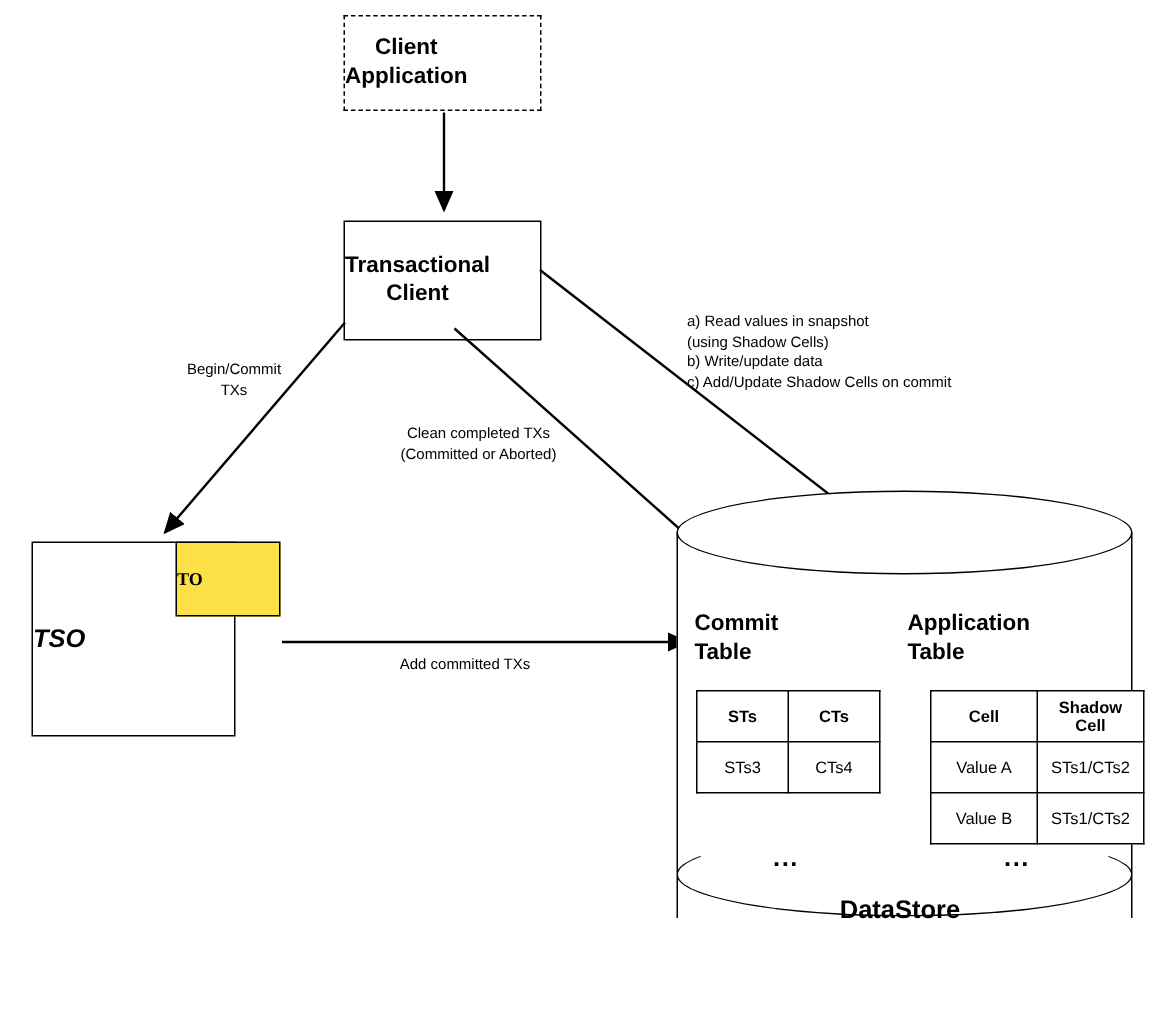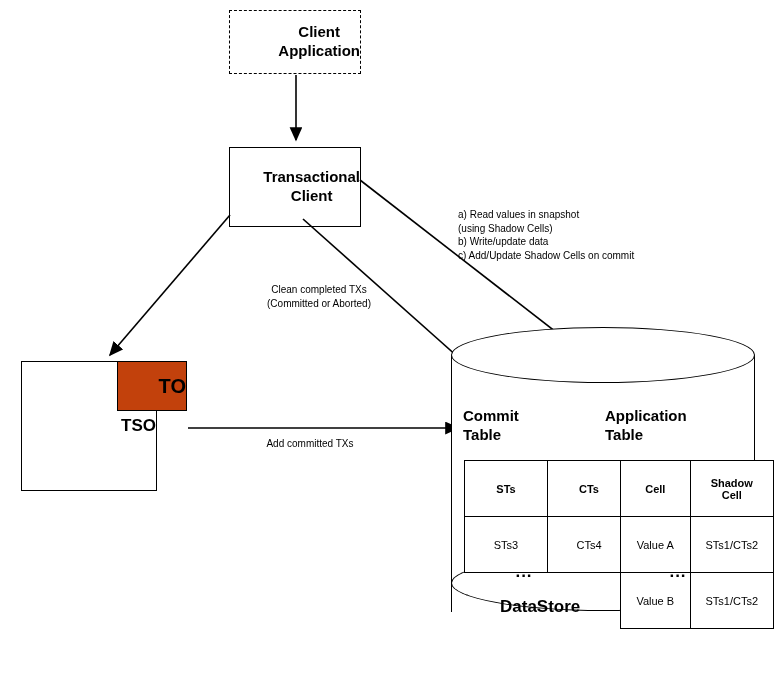--- a/index.html
+++ b/index.html
@@ -24,21 +24,21 @@
     top: 0;
     width: 774px;
     height: 680px;
     pointer-events: none;
   }
   .node {
     position: absolute;
     box-sizing: border-box;
     display: flex;
     align-items: center;
-    justify-content: flex-end;
+    justify-content: flex-start;
     text-align: center;
     font-weight: bold;
     line-height: 1.25;
   }
   #client-app {
     left: 229px;
     top: 10px;
     width: 132px;
     height: 64px;
     border: 1px dashed #000;
@@ -52,29 +52,31 @@
     border: 1.5px solid #000;
     font-size: 15px;
   }
   #tso-box {
     left: 21px;
     top: 361px;
     width: 136px;
     height: 130px;
     border: 1.5px solid #000;
     font-size: 17px;
+    font-style: italic;
   }
   #to-box {
     left: 117px;
     top: 361px;
     width: 70px;
     height: 50px;
     border: 1.5px solid #000;
-    background: #c2410c;
-    font-size: 20px;
+    background: #fde047;
+    font-size: 12px;
+    font-family: Liberation Serif, serif;
   }
   .label {
     position: absolute;
     font-size: 10px;
     line-height: 1.35;
     white-space: pre-line;
   }
   #label-begin-commit {
     left: 101px;
     top: 240px;
@@ -160,21 +162,21 @@
   table.grid {
     position: absolute;
     border-collapse: collapse;
     background: #ffffff;
     font-size: 11px;
   }
   table.grid td, table.grid th {
     border: 1px solid #000;
     text-align: center;
     font-weight: normal;
-    padding: 11px;
+    padding: 0;
   }
   table.grid th {
     font-weight: bold;
     font-size: 11px;
   }
   #commit-table {
     left: 464px;
     top: 460px;
   }
   #commit-table td, #commit-table th {
@@ -197,21 +199,21 @@
     text-align: center;
     letter-spacing: 1px;
   }
   #ell-commit { left: 494px; top: 562px; width: 60px; }
   #ell-app { left: 648px; top: 562px; width: 60px; }
   #ds-label {
     position: absolute;
     left: 500px;
     top: 597px;
     width: 200px;
-    text-align: left;
+    text-align: center;
     font-size: 17px;
     font-weight: bold;
   }
 </style>
 </head>
 <body>
 
 <div id="canvas">
 
   <svg class="svg-layer" viewBox="0 0 774 680">
@@ -243,20 +245,22 @@
   </div>
 
   <div class="node" id="tso-box">
     <span>TSO</span>
   </div>
 
   <div class="node" id="to-box">
     <span>TO</span>
   </div>
 
+  <div class="label" id="label-begin-commit">Begin/Commit
+TXs</div>
   <div class="label" id="label-clean">Clean completed TXs
 (Committed or Aborted)</div>
   <div class="label" id="label-rwa">a) Read values in snapshot
     (using Shadow Cells)
 b) Write/update data
 c) Add/Update Shadow Cells on commit</div>
   <div class="label" id="label-add-committed">Add committed TXs</div>
 
   <div id="datastore">
     <div id="ds-body"></div>

